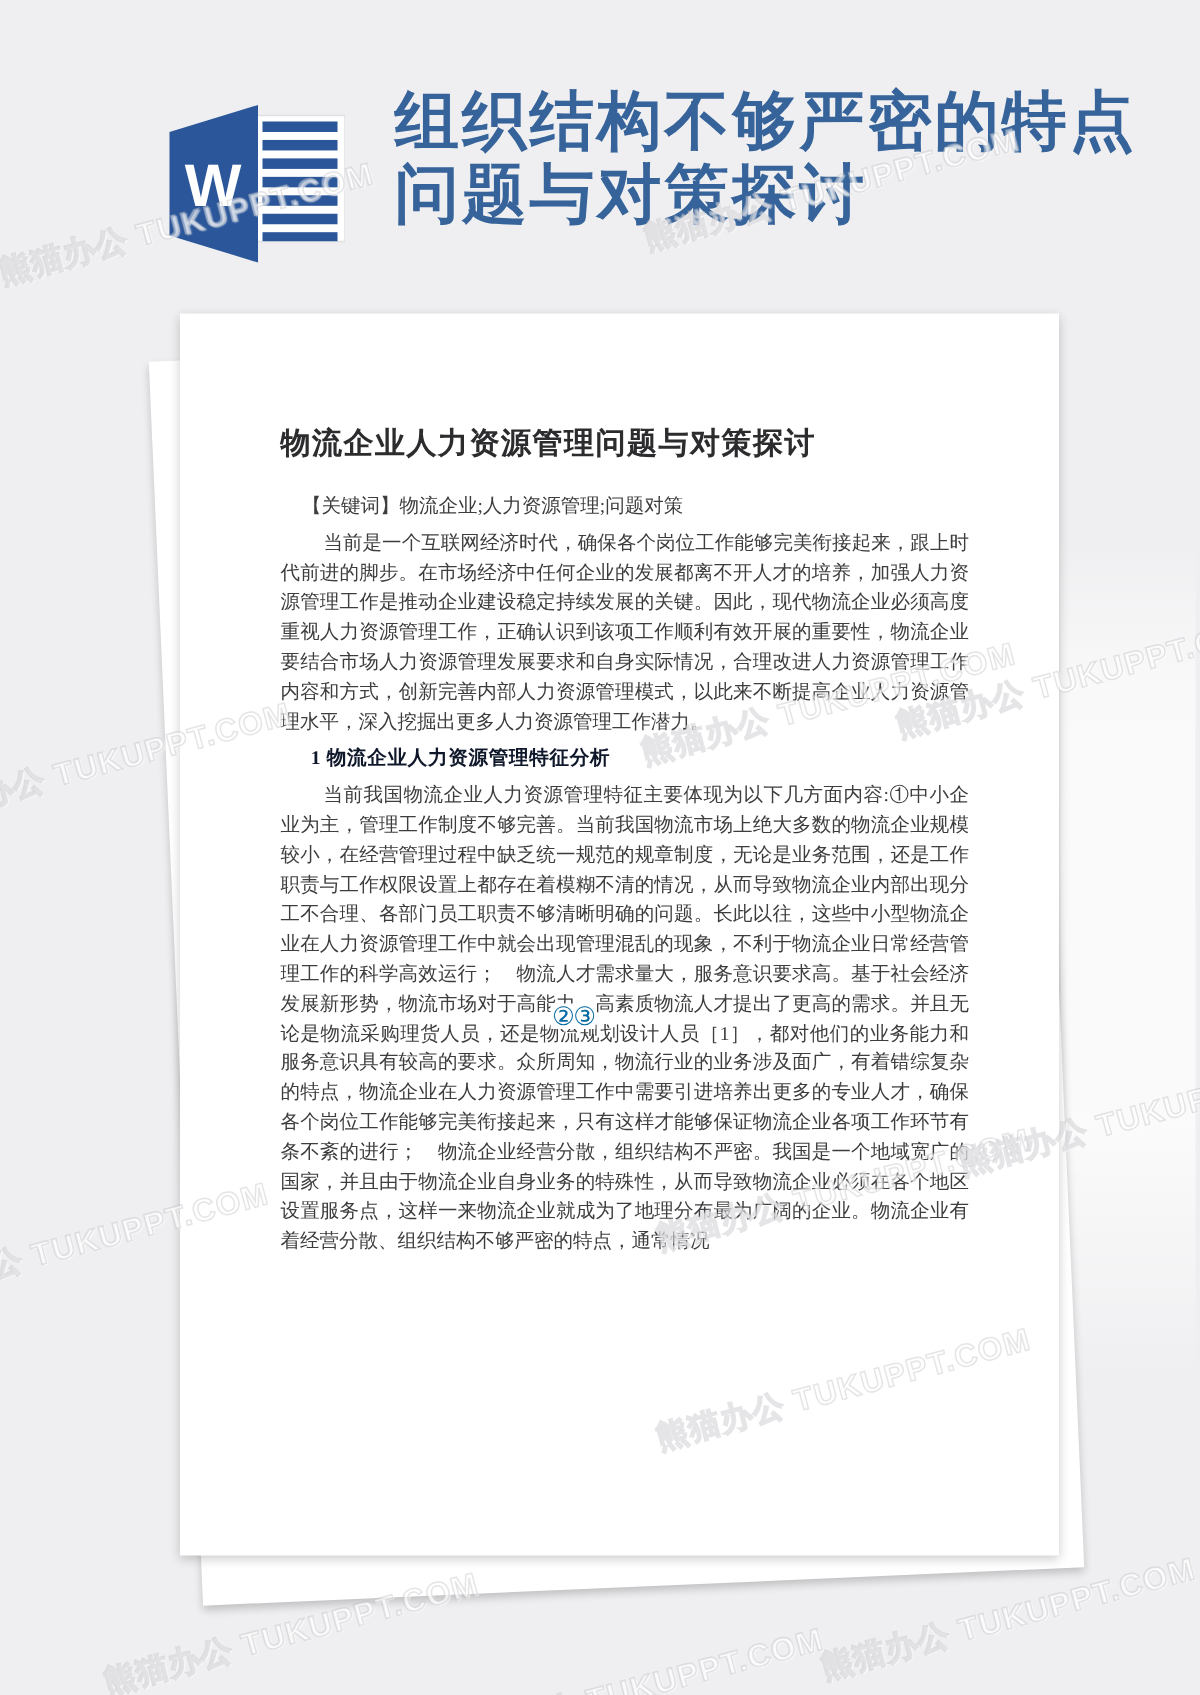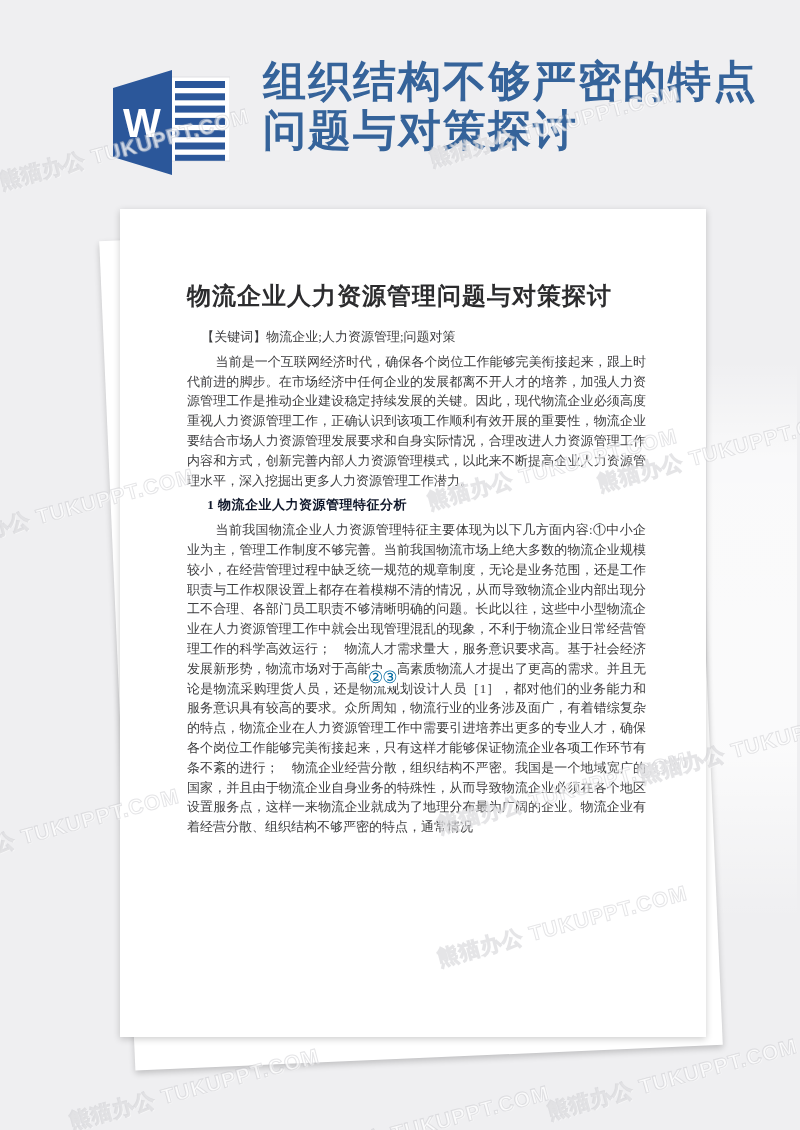--- a/index.html
+++ b/index.html
@@ -75,21 +75,21 @@
     left: 67px;
     top: 74px;
     width: 459px;
     color: #3d3d3f;
     font-size: 13px;
     line-height: 19.8px;
     text-align: justify;
     font-family: "Liberation Serif", serif;
   }
   .doc-title {
-    font-size: 24px;
+    font-size: 20px;
     line-height: 26px;
     font-weight: bold;
     color: #2c2c2e;
     letter-spacing: 1px;
     margin: 0 0 18px 0;
   }
   .doc-content p {
     margin: 0 0 5px 0;
     text-indent: 2.2em;
   }

